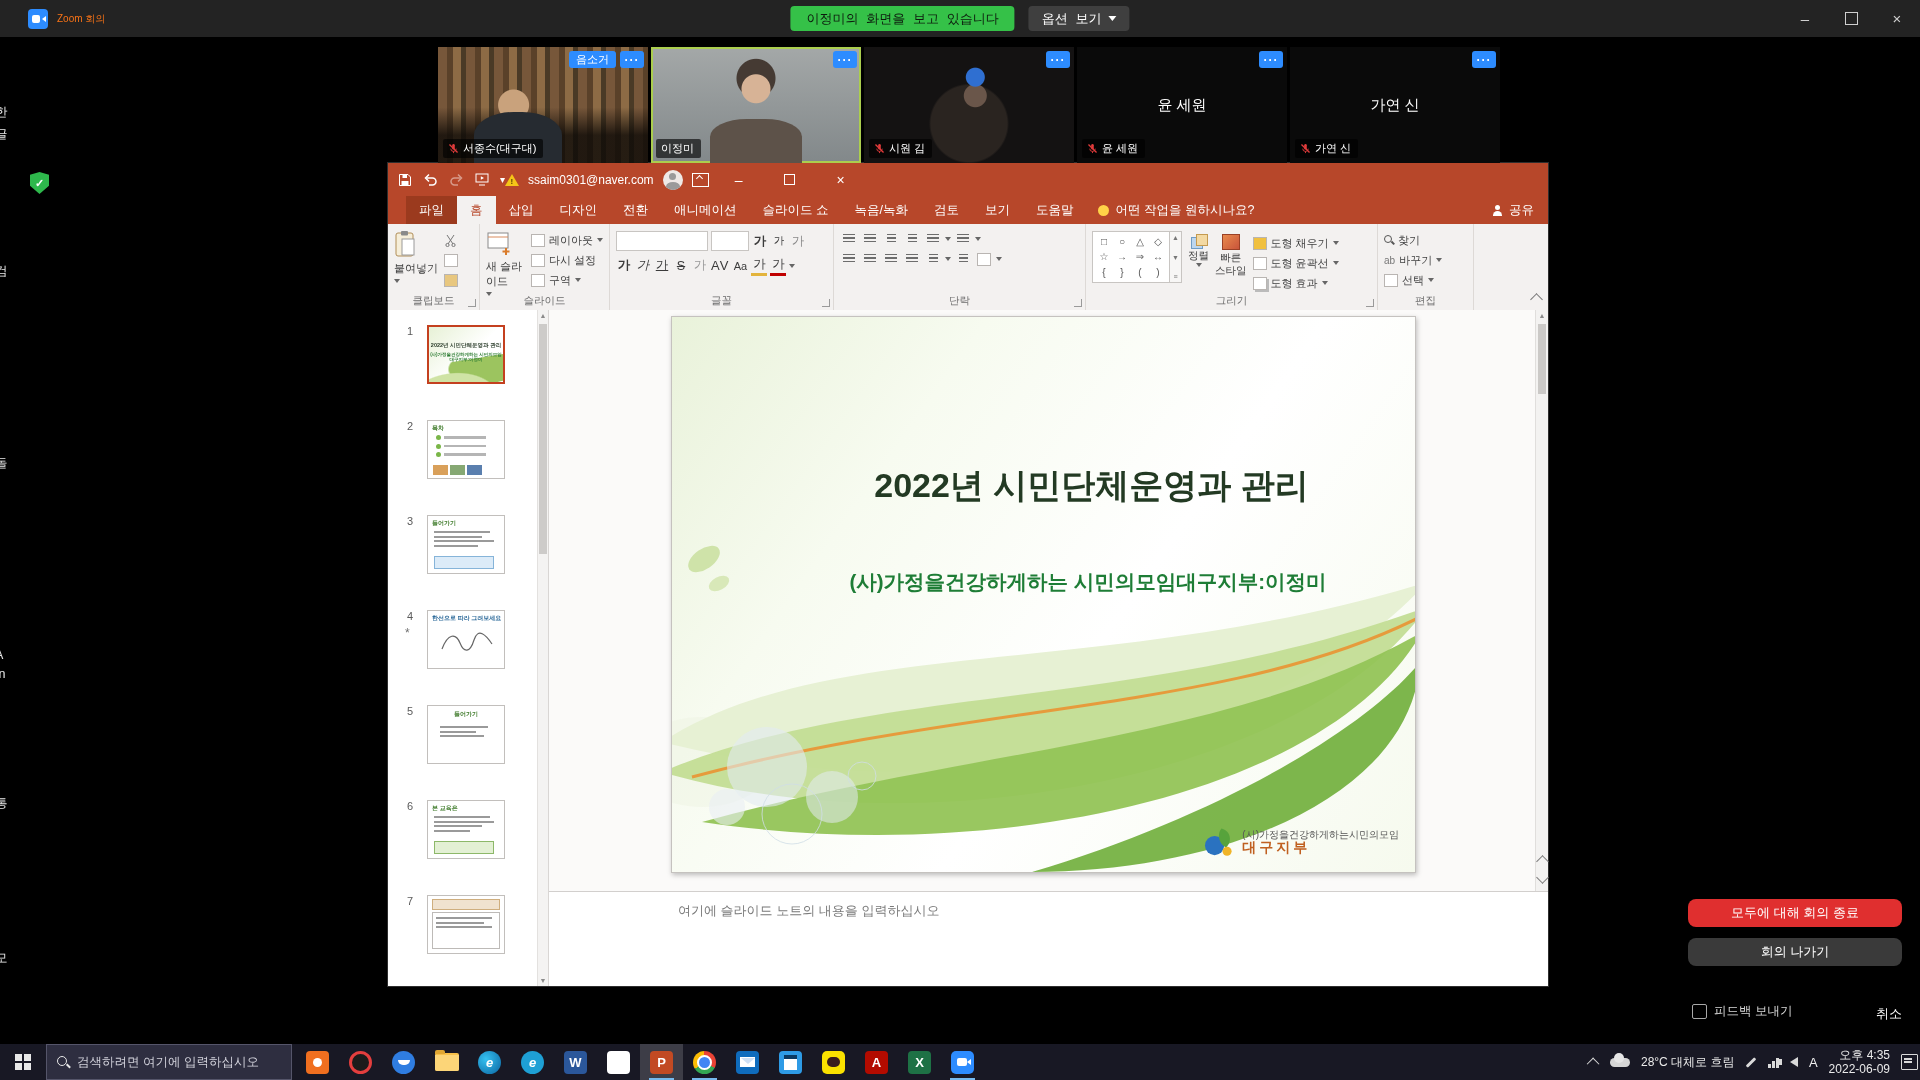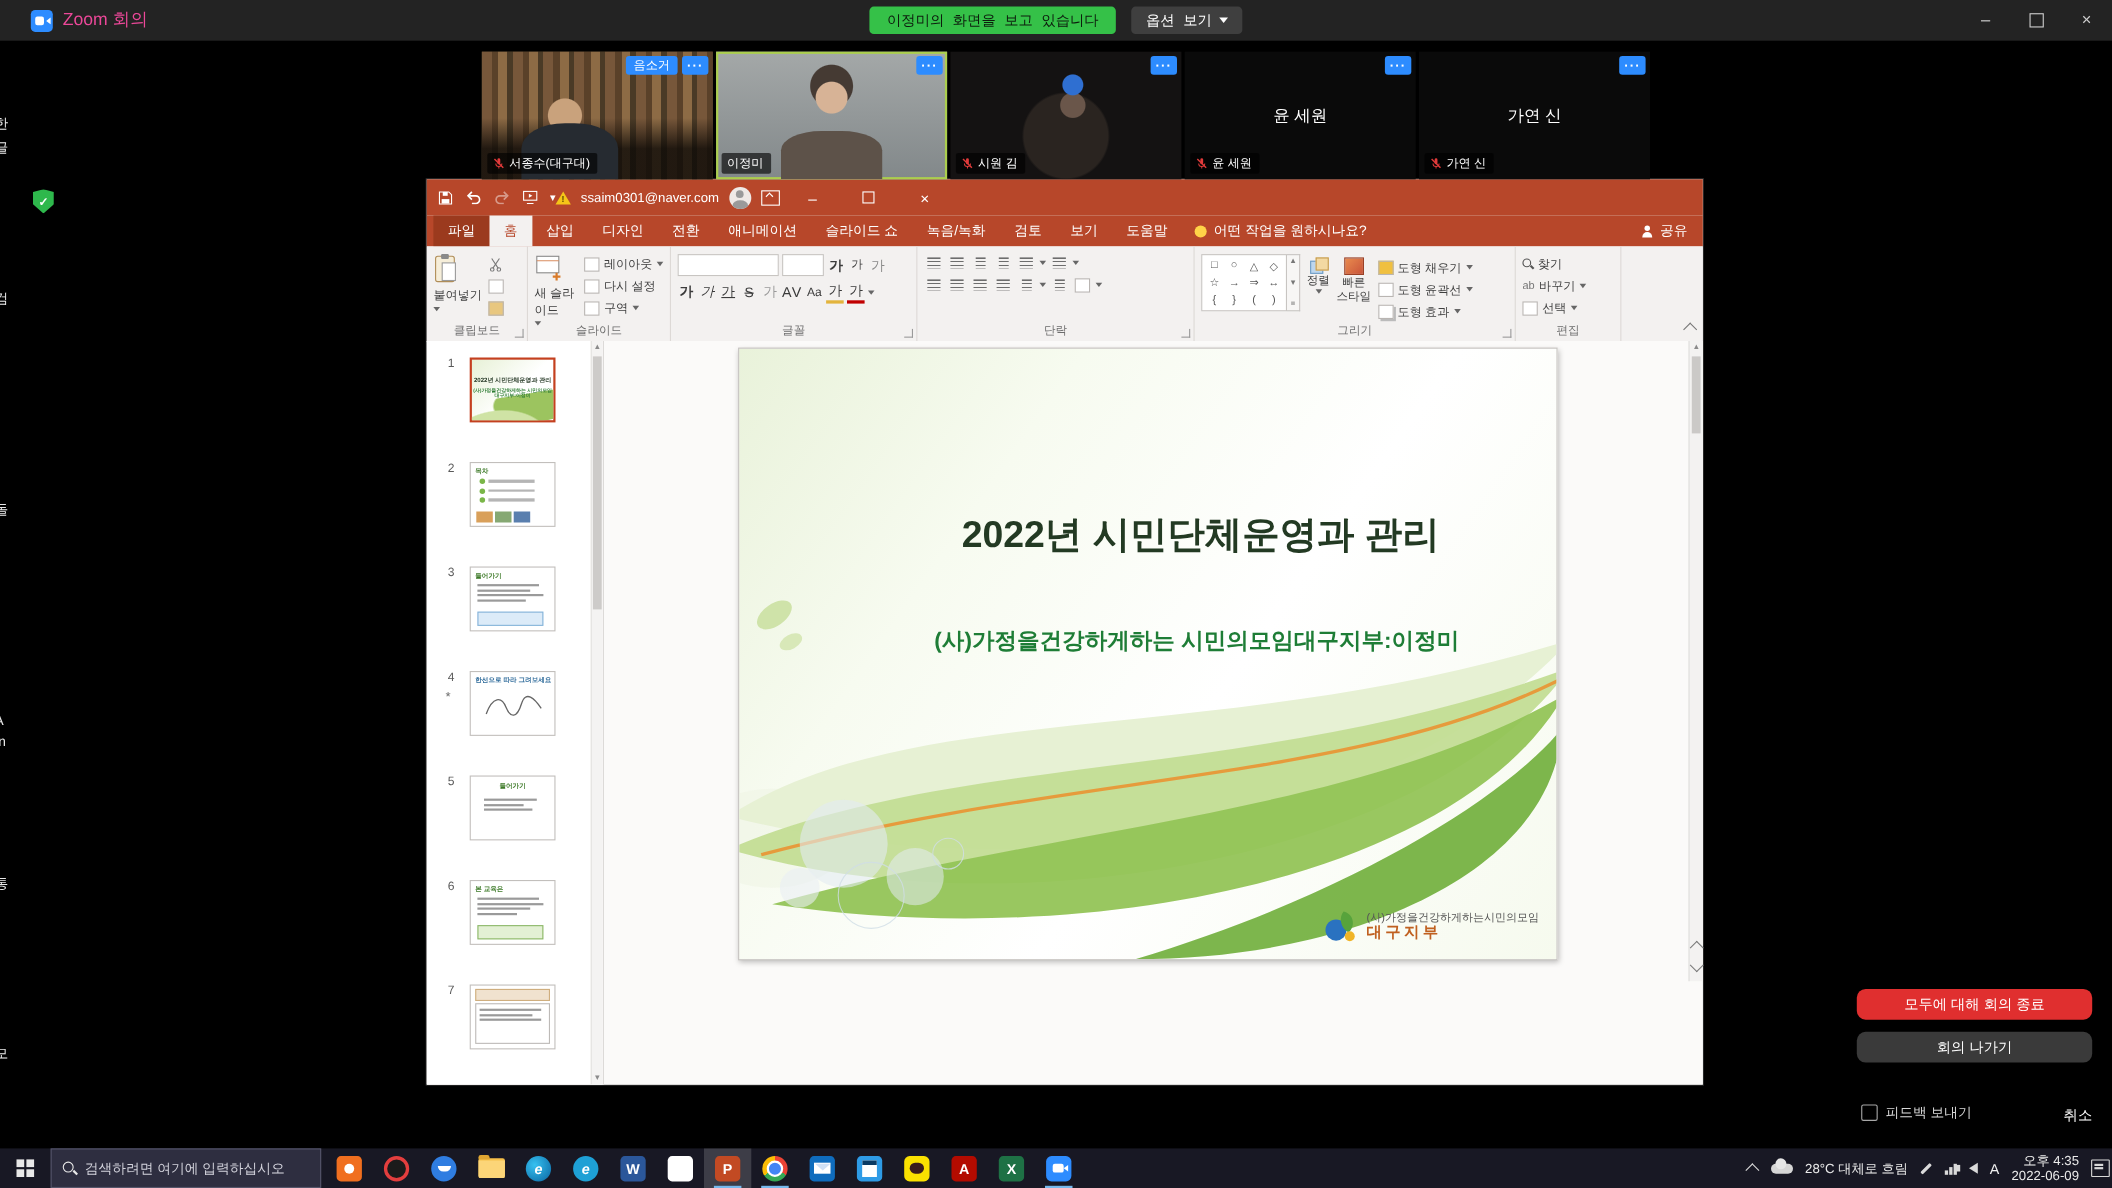--- a/index.html
+++ b/index.html
@@ -4,21 +4,21 @@
 <style>
   html,body{margin:0;padding:0;background:#000;}
   .screen{position:relative;width:1920px;height:1080px;background:#000;overflow:hidden;
     font-family:"Liberation Sans",sans-serif;-webkit-font-smoothing:antialiased;}
 
   
   .ztb{position:absolute;left:0;top:0;width:1920px;height:37px;background:#232323;display:flex;align-items:center;z-index:30;}
   .zlogo{width:20px;height:20px;border-radius:4px;background:#2D8CFF;margin-left:28px;position:relative;flex:0 0 auto;}
   .zlogo::before{content:"";position:absolute;left:4px;top:6px;width:8px;height:8px;background:#fff;border-radius:2px;}
   .zlogo::after{content:"";position:absolute;right:2px;top:7px;border-top:3px solid transparent;border-bottom:3px solid transparent;border-right:4px solid #fff;}
-  .ztitle{color:#ec4899;font-size:16px;margin-left:9px;}
+  .ztitle{color:#f97316;font-size:10px;margin-left:9px;}
   .zbanner{position:absolute;left:50%;top:6px;transform:translateX(-50%);display:flex;gap:14px;height:25px;font-family:Liberation Mono, monospace;}
   .zbanner-msg{background:#35c148;color:#0d1b0d;font-size:13px;display:flex;align-items:center;padding:0 16px;border-radius:4px;white-space:nowrap;}
   .zbanner-opt{background:#3f3f3f;color:#fff;font-size:13px;display:flex;align-items:center;gap:7px;padding:0 13px;border-radius:4px;white-space:nowrap;}
   .caret-d{width:0;height:0;border-left:4px solid transparent;border-right:4px solid transparent;border-top:5px solid #fff;}
   .zwin{position:absolute;right:0;top:0;height:37px;display:flex;}
   .wbtn{width:46px;height:37px;display:flex;align-items:center;justify-content:center;color:#cfcfcf;font-size:15px;}
   .wmax{width:11px;height:11px;border:1.4px solid #cfcfcf;}
 
   
   .vstrip{position:absolute;left:438px;top:47px;display:flex;gap:3px;z-index:25;}
@@ -63,21 +63,21 @@
   .account{font-size:12px;}
   .avatar{width:20px;height:20px;border-radius:50%;background:#efe9e6;position:relative;overflow:hidden;}
   .avatar::before{content:"";position:absolute;left:6.5px;top:3.5px;width:7px;height:7px;border-radius:50%;background:#9a9a9a;}
   .avatar::after{content:"";position:absolute;left:3px;top:12px;width:14px;height:9px;border-radius:50% 50% 0 0;background:#9a9a9a;}
   .ribopt{width:15px;height:12px;border:1.3px solid #fff;position:relative;}
   .ribopt::after{content:"";position:absolute;left:4px;top:2px;width:4px;height:4px;border-left:1.3px solid #fff;border-top:1.3px solid #fff;transform:rotate(45deg);}
   .pwb{width:42px;height:33px;display:flex;align-items:center;justify-content:center;font-size:14px;color:#fff;}
   .prestore{width:9px;height:9px;border:1.2px solid #fff;position:relative;background:#b7472a;}
   .prestore::before{content:"";position:absolute;left:2px;top:-4px;width:9px;height:9px;border:1.2px solid #fff;z-index:-1;}
 
-  .ptabs{height:28px;background:#b7472a;display:flex;align-items:stretch;padding-left:6px;color:#fff;}
+  .ptabs{height:28px;background:#b7472a;display:flex;align-items:stretch;padding-left:18px;color:#fff;}
   .ptab{display:flex;align-items:center;padding:0 13px;font-size:12.5px;white-space:nowrap;}
   .ptab.file{background:#9b3a1e;}
   .ptab.active{background:#f3f1f0;color:#b7472a;}
   .tellme{display:flex;align-items:center;gap:6px;font-size:12.5px;margin-left:12px;white-space:nowrap;}
   .bulb{width:11px;height:11px;border-radius:50%;background:#ffd348;}
   .share{margin-left:auto;margin-right:14px;display:flex;align-items:center;gap:6px;font-size:12.5px;white-space:nowrap;}
   .person{width:11px;height:11px;position:relative;}
   .person::before{content:"";position:absolute;left:3px;top:0;width:5px;height:5px;border-radius:50%;background:#fff;}
   .person::after{content:"";position:absolute;left:1px;top:6px;width:9px;height:5px;border-radius:5px 5px 0 0;background:#fff;}
 
@@ -749,20 +749,23 @@
         </div>
       </div>
 
       <div class="sscroll">
         <span class="arrow" style="top:2px">▲</span>
         <div class="sbar"></div>
         <span class="navchev" style="bottom:26px;transform:rotate(45deg)"></span>
         <span class="navchev" style="bottom:10px;transform:rotate(225deg)"></span>
       </div>
 
+      <div class="notes">
+        <div class="notes-text">여기에 슬라이드 노트의 내용을 입력하십시오</div>
+      </div>
     </div>
   </div>
 
   <div class="btn-endall">모두에 대해 회의 종료</div>
   <div class="btn-leave">회의 나가기</div>
   <div class="feedback">
     <span class="chk"></span>
     <span>피드백 보내기</span>
   </div>
   <div class="cancel">취소</div>

